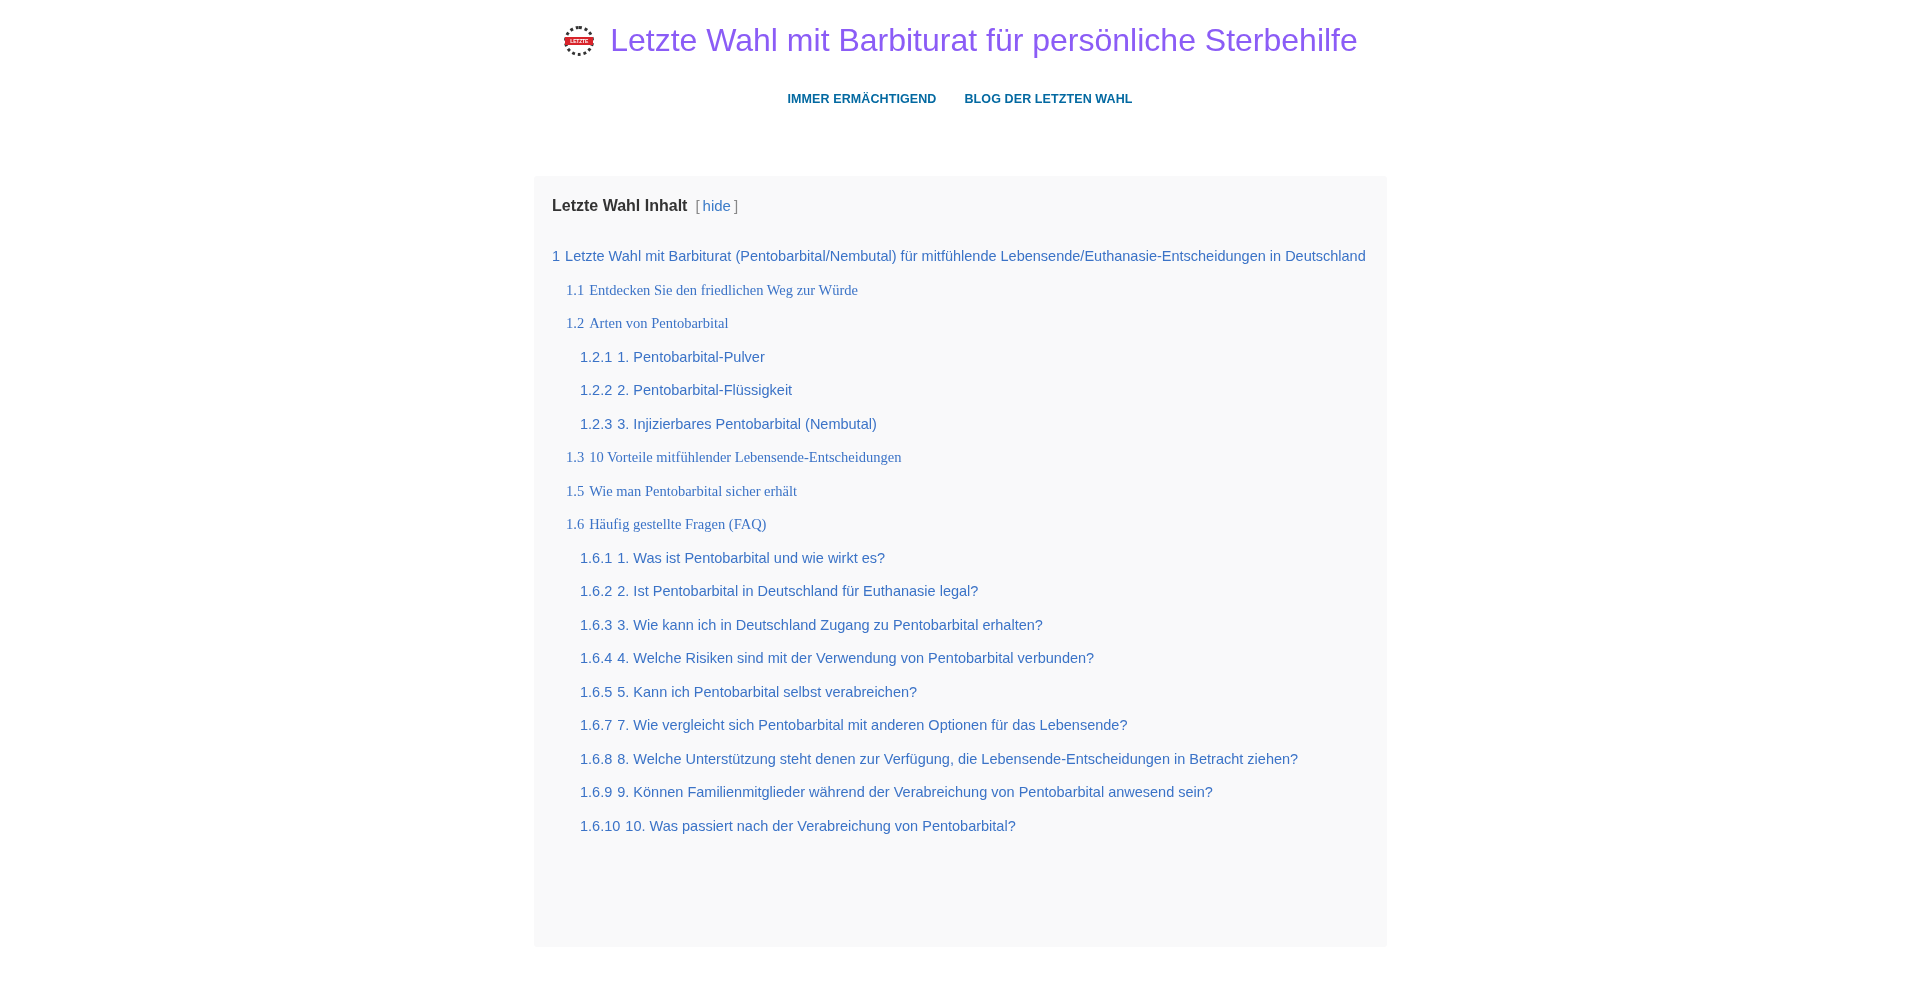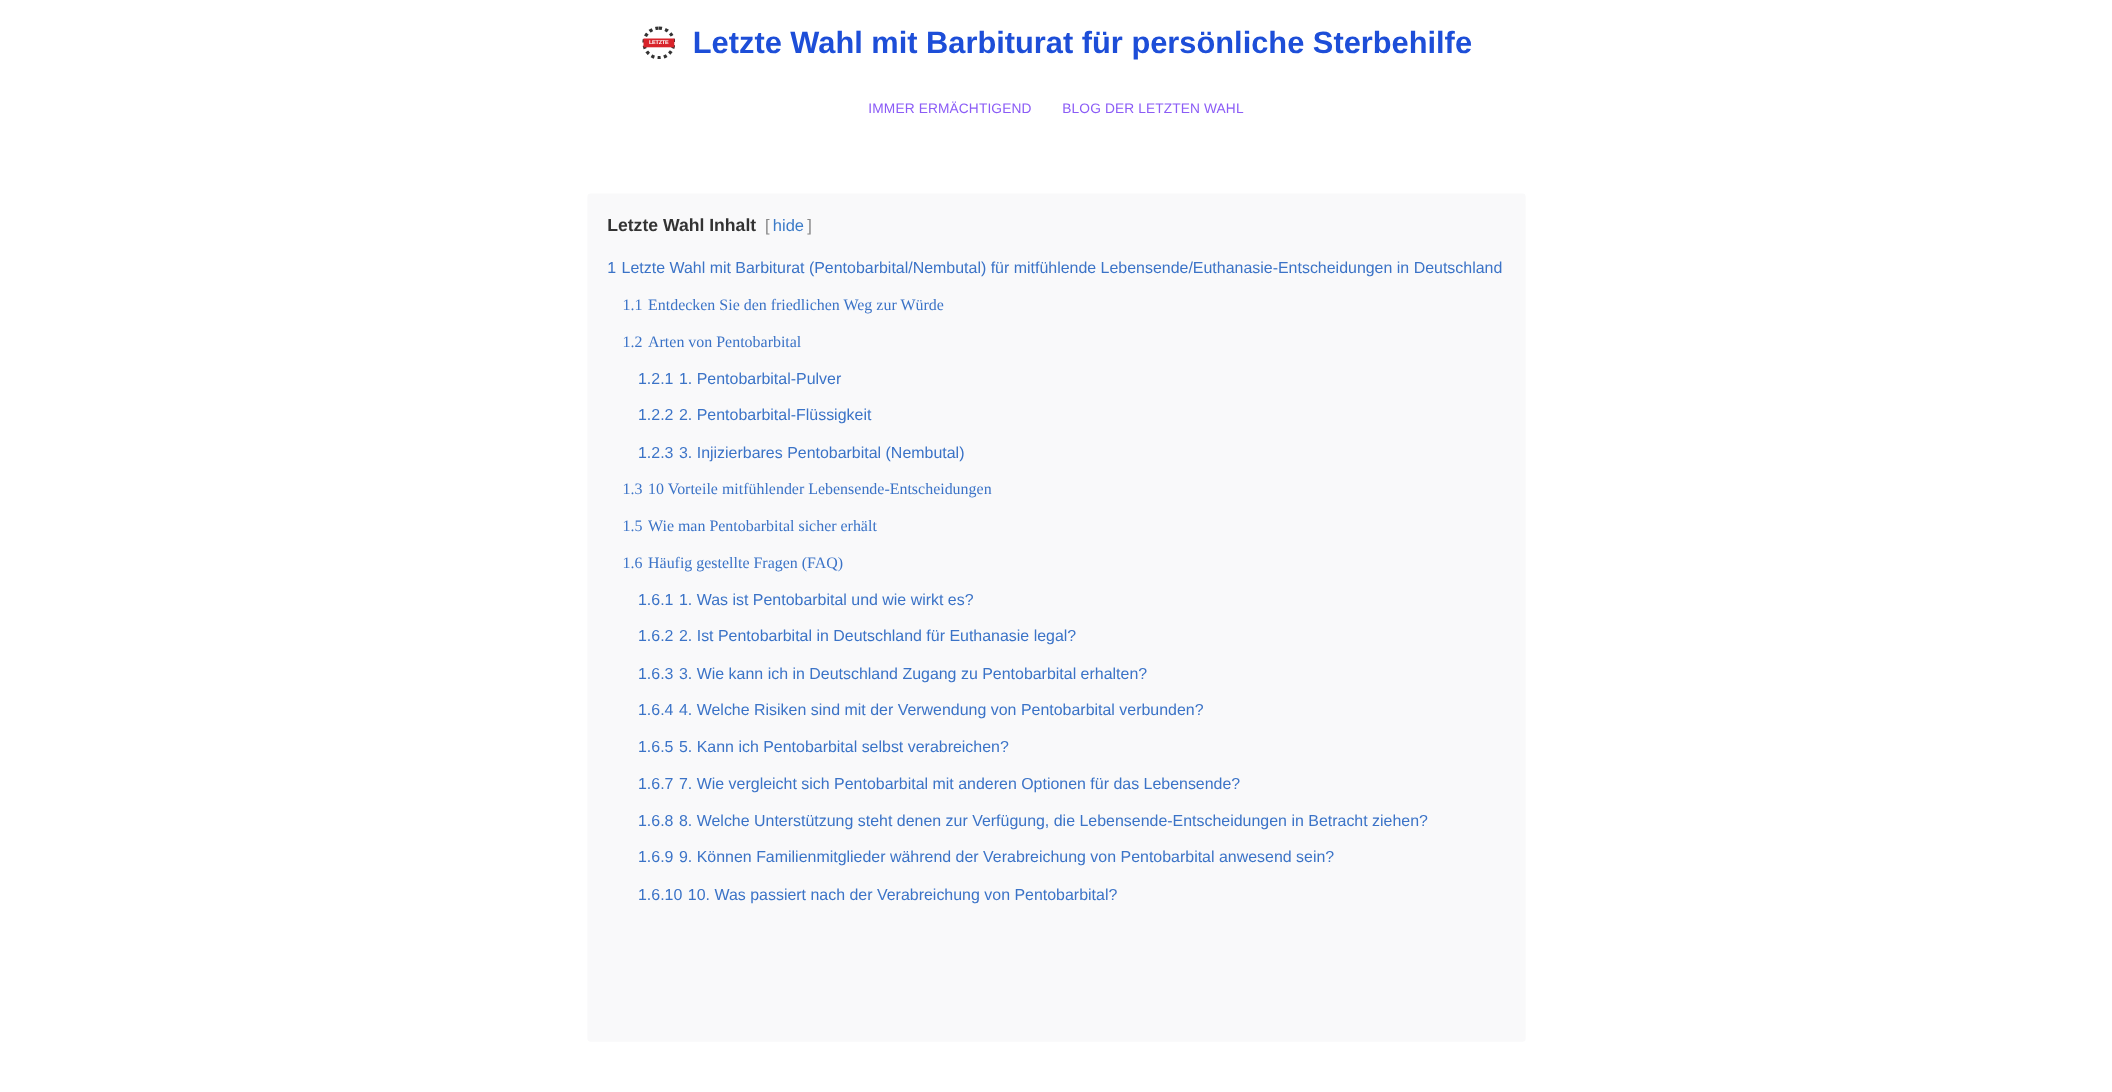--- a/index.html
+++ b/index.html
@@ -4,32 +4,32 @@
   <style>
     * { box-sizing: border-box; margin: 0; padding: 0; }
     html, body { width: 1920px; height: 993px; overflow: hidden; background: #ffffff; }
     body { font-family: "Liberation Sans", "DejaVu Sans", sans-serif; color: #333; position: relative; }
 
     .site-header { position: absolute; top: 0; left: 0; width: 1920px; height: 120px; }
     .branding { position: absolute; top: 22px; left: 0; width: 1920px; display: flex; justify-content: center; align-items: center; }
     .logo { width: 34px; height: 34px; border-radius: 50%; background: #fff; position: relative; margin-right: 14px; overflow: hidden; }
     .logo .ring { position: absolute; inset: 2px; border-radius: 50%; border: 3px dotted #333; }
     .logo .band { position: absolute; left: 3px; right: 3px; top: 13px; height: 8px; background: #d8232a; color: #fff; font-size: 5px; font-weight: bold; text-align: center; line-height: 8px; letter-spacing: -0.2px; font-family: "Liberation Sans", sans-serif; }
-    .site-title { font-size: 28px; color: #1d4ed8; font-weight: bold; letter-spacing: 0px; }
+    .site-title { font-size: 32px; color: #8b5cf6; font-weight: normal; letter-spacing: 0px; }
 
     .main-nav { position: absolute; top: 92px; left: 0; width: 1920px; display: flex; justify-content: center; gap: 28px; }
-    .main-nav a { font-size: 12.5px; font-weight: normal; color: #8b5cf6; text-decoration: none; text-transform: uppercase; letter-spacing: 0.1px; }
+    .main-nav a { font-size: 12.5px; font-weight: bold; color: #0369a1; text-decoration: none; text-transform: uppercase; letter-spacing: 0.1px; }
 
     .toc { position: absolute; top: 176px; left: 534px; width: 853px; height: 771px; background: #f9f9fa; border-radius: 3px; padding: 18px 18px 0 18px; }
     .toc-title-row { display: flex; align-items: baseline; margin-top: 3px; }
     .toc-title { font-size: 16px; font-weight: bold; color: #333; }
     .toc-toggle { font-size: 15px; color: #888; margin-left: 8px; }
     .toc-toggle a { color: #3b7bc8; text-decoration: none; padding: 0 3px; }
 
-    .toc-list { list-style: none; margin-top: 20px; }
+    .toc-list { list-style: none; margin-top: 32px; }
     .toc-item { height: 33.5px; line-height: 18px; font-size: 14.5px; white-space: nowrap; }
     .toc-item a { color: #3b73c7; text-decoration: none; }
     .toc-item .num { margin-right: 5px; }
     .lvl-1 { padding-left: 0; }
     .lvl-2 { padding-left: 14px; font-family: Liberation Serif, serif; }
     .lvl-3 { padding-left: 28px; }
 
     .next-heading { position: absolute; top: 975px; left: 0; width: 1920px; text-align: center; font-family: "DejaVu Serif", serif; font-size: 44px; font-weight: bold; color: #1f3b8f; white-space: nowrap; height: 18px; overflow: hidden; line-height: 60px; }
   </style>
 </head>

